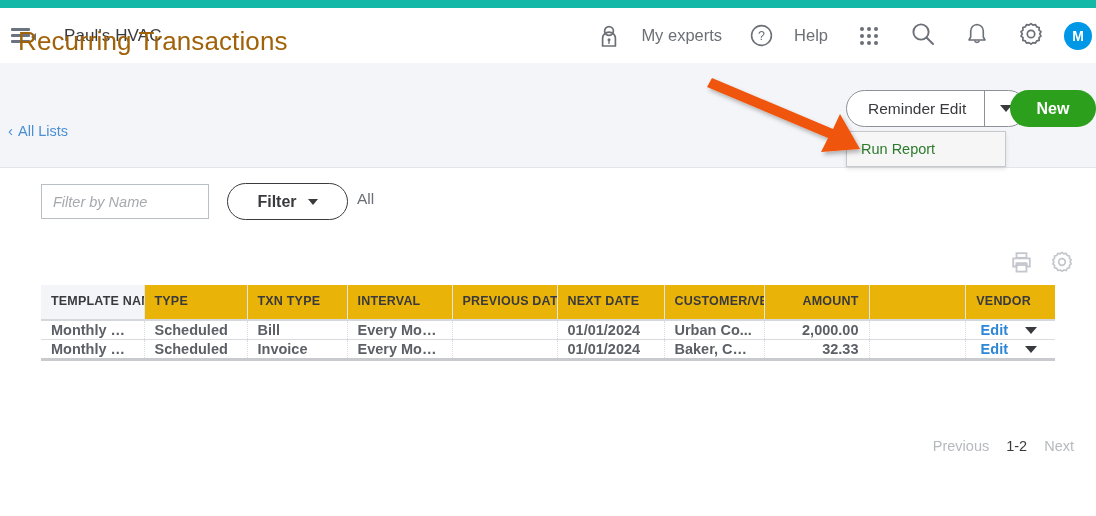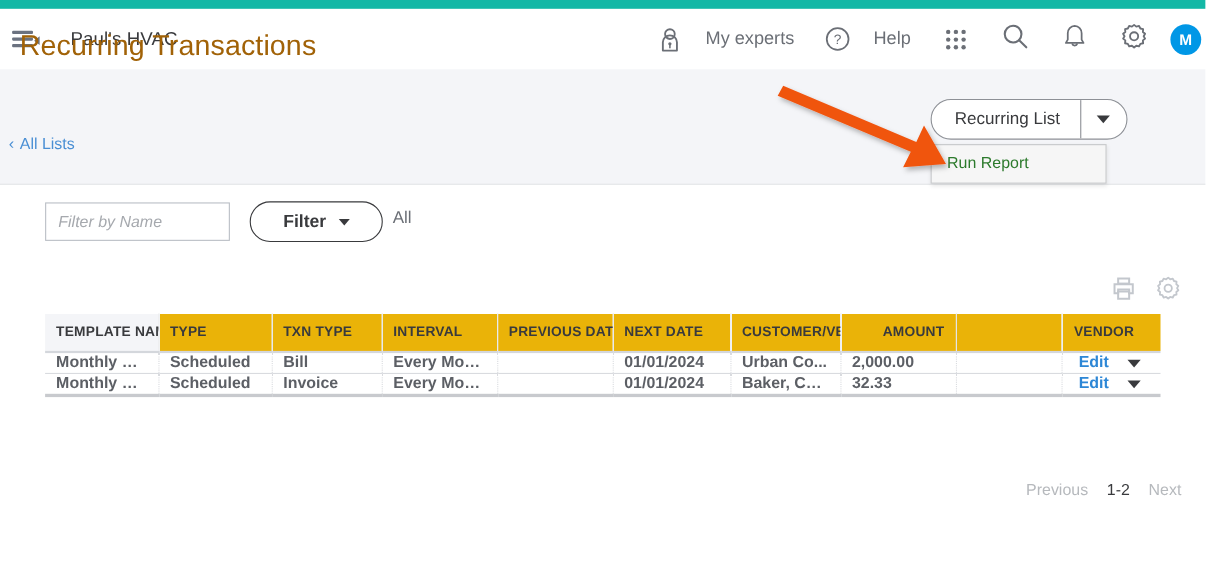--- a/index.html
+++ b/index.html
@@ -154,21 +154,21 @@
   thead th.num { text-align: right; }
   thead th.act { text-align: right; border-right: none; padding-right: 24px; }
   thead th.blank { border-right: 1px solid #e3e5e8; }
   tbody td {
     font-size: 14.5px; color: #5c5f65; padding: 1px 10px;
     border-right: 1px dotted #d9dbdf;
     border-bottom: 1px solid #d9dbdf;
     white-space: nowrap; overflow: hidden; text-overflow: ellipsis; font-weight: bold;
   }
   tbody tr:last-child td { border-bottom: 3px solid #c8cace; }
-  tbody td.num { text-align: left; }
+  tbody td.num { text-align: right; }
   tbody td.blank { border-right: 1px dotted #d9dbdf; }
   tbody td.act {
     text-align: right; border-right: none; padding-right: 18px;
   }
   .edit-link { color: #2d87d6; cursor: pointer; font-size: 14.5px; }
   .act-inner { display: flex; align-items: center; justify-content: flex-end; gap: 17px; }
   .act-caret {
     width: 0; height: 0; border-left: 6px solid transparent;
     border-right: 6px solid transparent; border-top: 7px solid #393a3d;
     cursor: pointer;
@@ -270,26 +270,27 @@
   <div class="page-band"></div>
 
   <div class="page-title">Recurring Transactions</div>
 
   <div class="breadcrumb">
     <span class="chev">‹</span>
     <span>All Lists</span>
   </div>
 
   <div class="split-btn">
-    <div class="label">Recurring List</div>
+    <div class="label">Reminder Edit</div>
     <div class="caret-box">
       <span class="caret"></span>
     </div>
   </div>
 
+  <div class="new-btn">New</div>
 
   <div class="dropdown">
     <div class="dropdown-item">Run Report</div>
   </div>
 
   <div class="arrow-anno">
     <svg width="190" height="95" viewBox="0 0 190 95">
       <defs>
         <filter id="ashad" x="-30%" y="-30%" width="170%" height="170%">
           <feDropShadow dx="2" dy="3" stdDeviation="2.2" flood-color="#000" flood-opacity="0.28"></feDropShadow>

